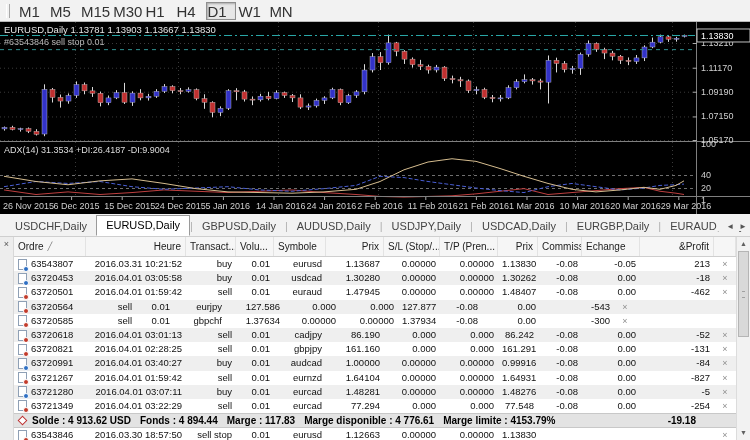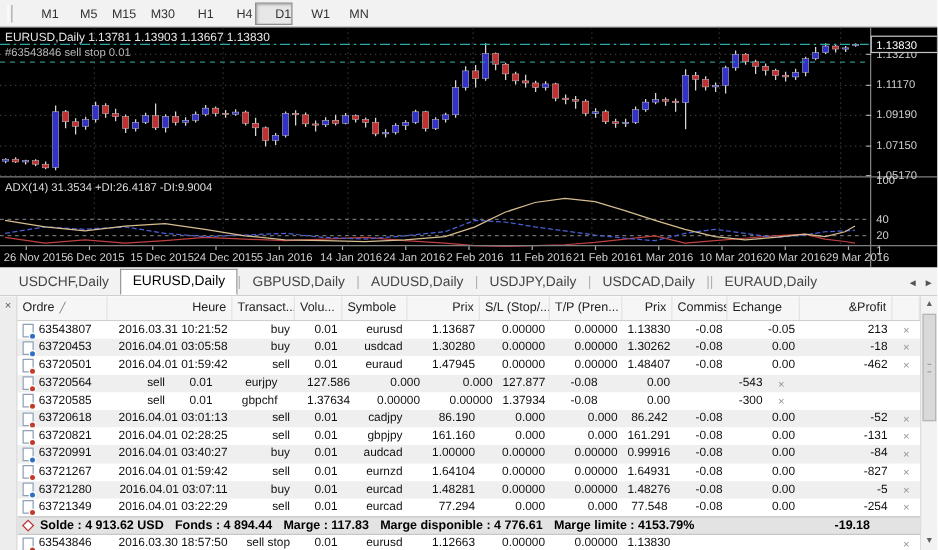--- a/index.html
+++ b/index.html
@@ -4,21 +4,21 @@
 <style>
   html,body{margin:0;padding:0}
   body{width:750px;height:440px;overflow:hidden;background:#fff;
        font-family:"Liberation Sans",sans-serif;font-size:10px;color:#111;}
   *{box-sizing:border-box}
 
   
   .toolbar{height:22px;background:#f2f2f2;border-bottom:1px solid #b8b8b8;
            display:flex;align-items:center;padding-left:4px;}
   .grip{width:4px;height:14px;border-left:1px solid #fff;border-right:1px solid #a8a8a8;margin:0 8px 0 2px;}
-  .tf-btn{min-width:30px;height:18px;line-height:17px;text-align:right;font-size:10px;color:#333;
+  .tf-btn{min-width:30px;height:18px;line-height:17px;text-align:left;font-size:15px;color:#333;
           border:1px solid transparent;margin-right:1px;}
   .tf-btn.active{background:#e7e7e7;border:1px solid #8f8f8f;box-shadow:inset 1px 1px 2px rgba(0,0,0,.25);}
 
   
   .chart{position:relative;height:192px;background:#000;}
   .chart svg{position:absolute;left:0;top:0;}
   .chart text{font-family:"Liberation Sans",sans-serif;}
 
   
   .tabs{height:23px;background:#f2f2f2;border-bottom:1px solid #cfcfcf;display:flex;align-items:flex-end;
@@ -336,20 +336,21 @@
     <span class="tab active">EURUSD,Daily</span>
     <span class="tab-sep">|</span>
     <span class="tab">GBPUSD,Daily</span>
     <span class="tab-sep">|</span>
     <span class="tab">AUDUSD,Daily</span>
     <span class="tab-sep">|</span>
     <span class="tab">USDJPY,Daily</span>
     <span class="tab-sep">|</span>
     <span class="tab">USDCAD,Daily</span>
     <span class="tab-sep">|</span>
+    <span class="tab">EURGBP,Daily</span>
     <span class="tab-sep">|</span>
     <span class="tab">EURAUD,Daily</span>
     <span class="tab-arrows"><span>◄</span><span>►</span></span>
 </div>
 
 <div class="terminal">
   <div class="side-strip">
     <span>×</span>
   </div>
   <div class="grid">

